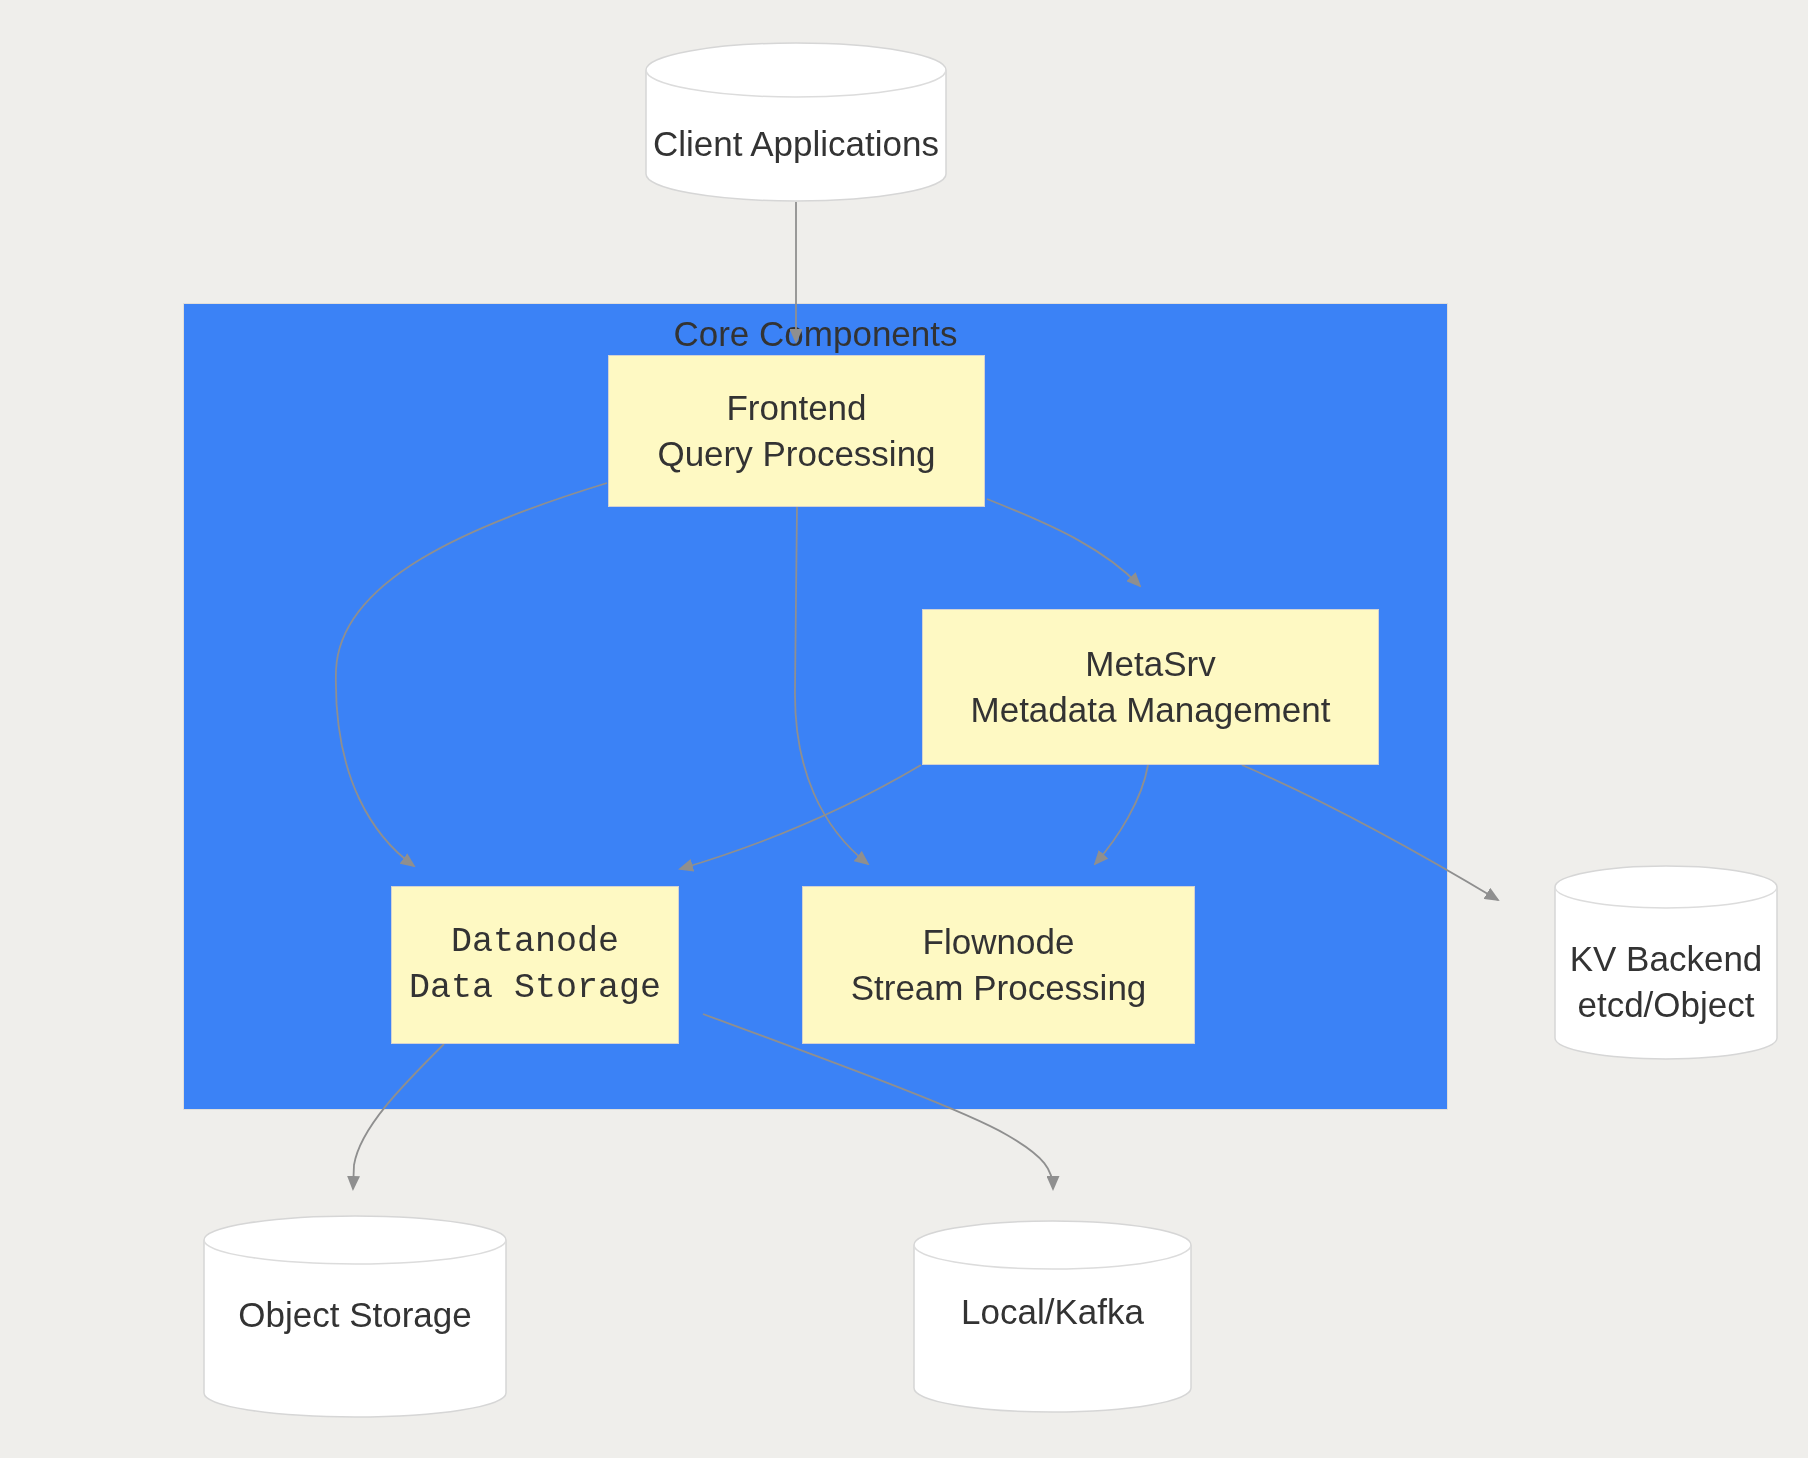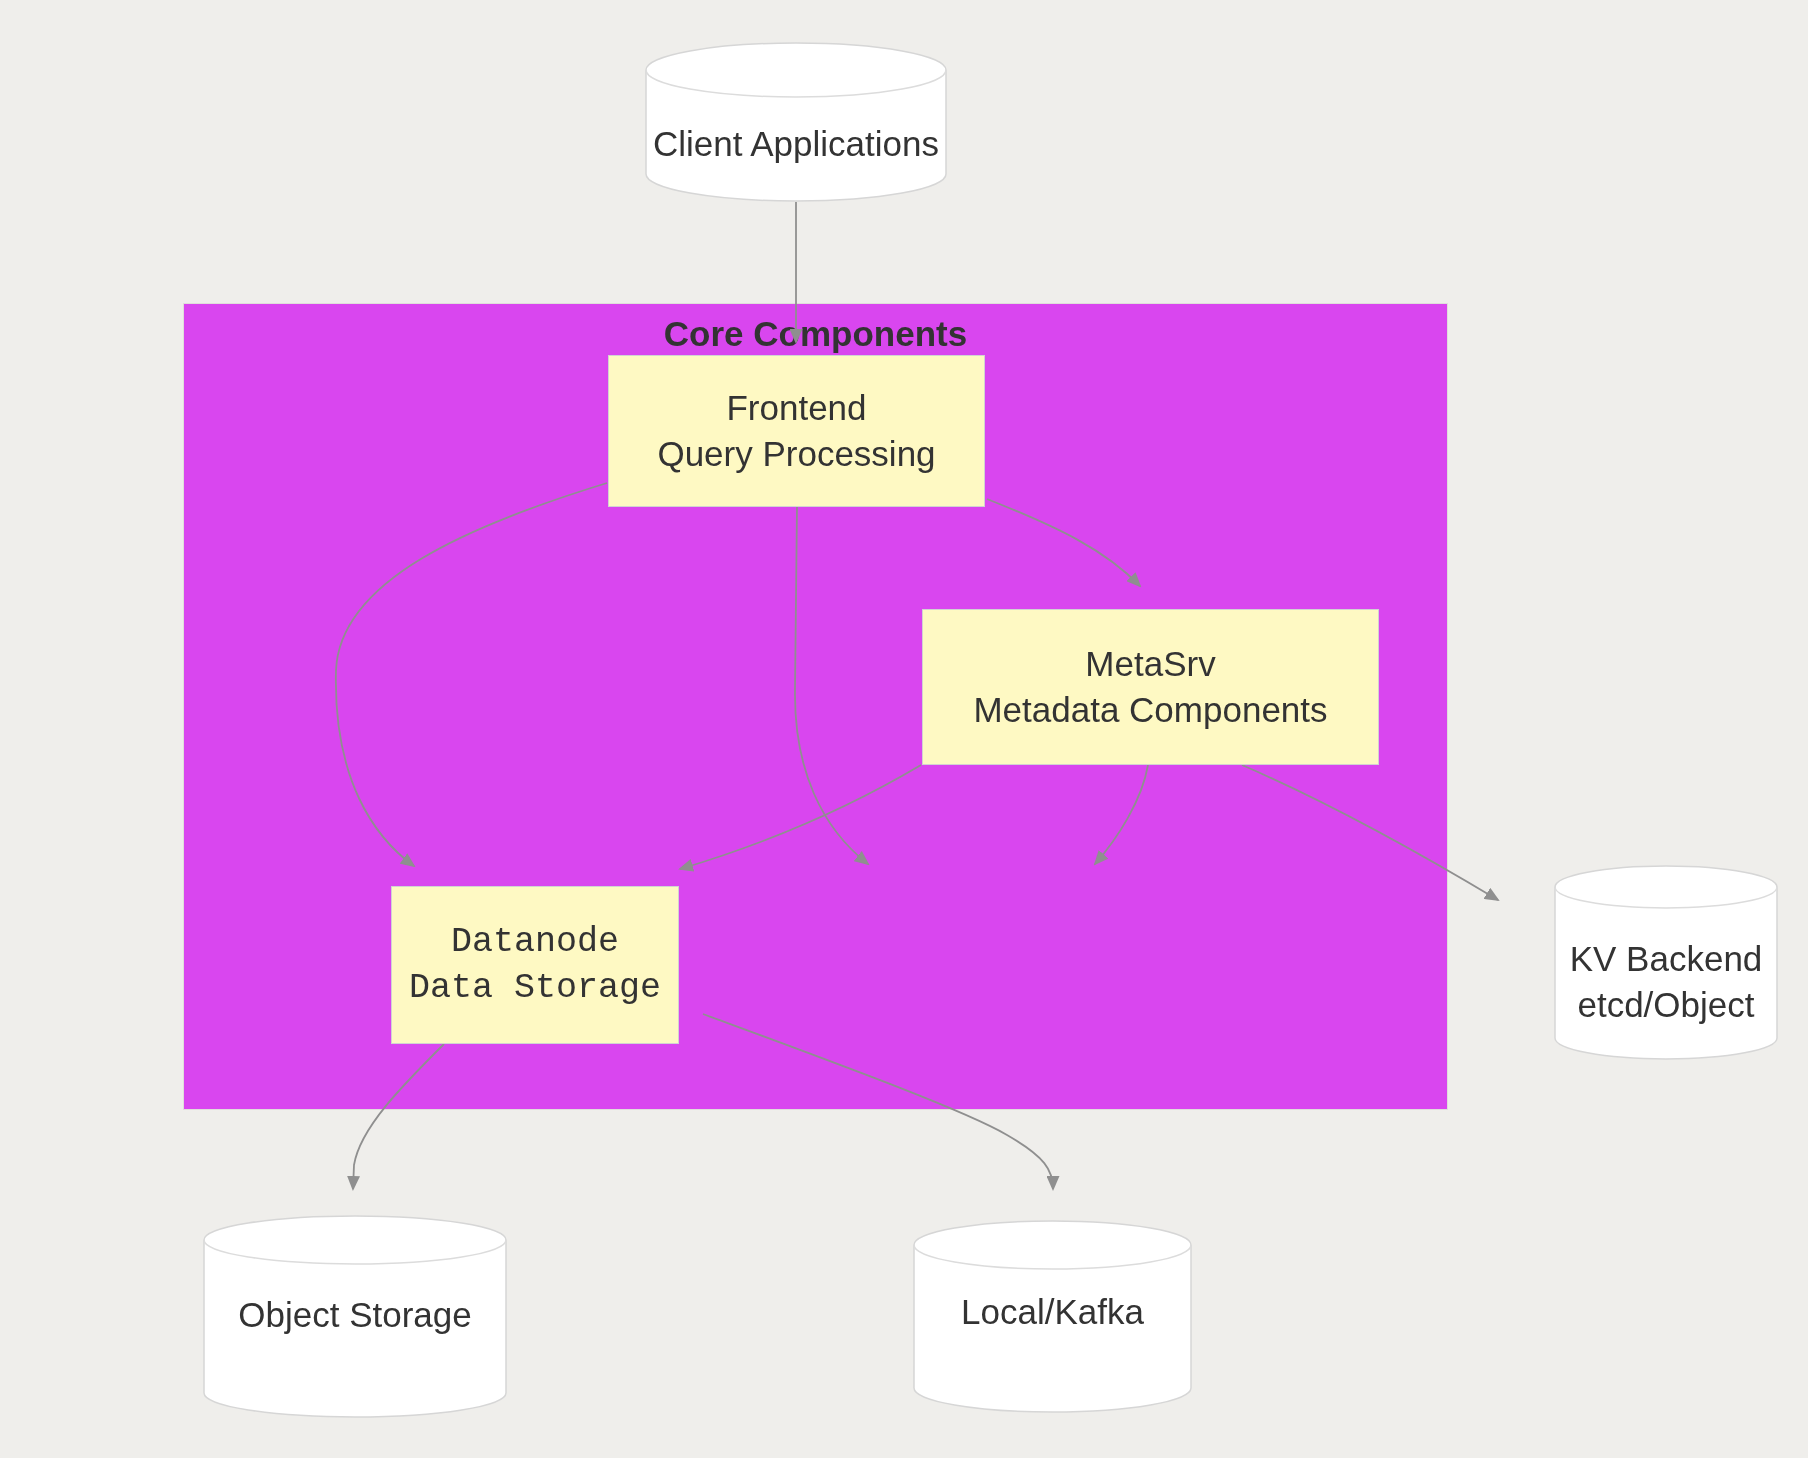--- a/index.html
+++ b/index.html
@@ -14,24 +14,23 @@
     height: 1458px;
     background: #efeeeb;
     overflow: hidden;
   }
   .subgraph {
     position: absolute;
     left: 183px;
     top: 303px;
     width: 1265px;
     height: 807px;
-    background: #d946ef;
+    background: #3b82f6;
     border: 1px solid #e0dedb;
     box-sizing: border-box;
-    font-weight: bold;
   }
   .subgraph-label {
     position: absolute;
     top: 10px;
     left: 0;
     width: 100%;
     text-align: center;
     font-size: 35px;
     color: #333333;
     white-space: nowrap;
@@ -124,28 +123,32 @@
     </div>
   </div>
 
   <div class="node rect" style="left:608px; top:355px; width:377px; height:152px;">
     <div class="line">Frontend</div>
     <div class="line">Query Processing</div>
   </div>
 
   <div class="node rect" style="left:922px; top:609px; width:457px; height:156px;">
     <div class="line">MetaSrv</div>
-    <div class="line">Metadata Components</div>
+    <div class="line">Metadata Management</div>
   </div>
 
   <div class="node rect" style="left:391px; top:886px; width:288px; height:158px;font-family:Liberation Mono, monospace;">
     <div class="line">Datanode</div>
     <div class="line">Data Storage</div>
   </div>
 
+  <div class="node rect" style="left:802px; top:886px; width:393px; height:158px;">
+    <div class="line">Flownode</div>
+    <div class="line">Stream Processing</div>
+  </div>
 
   <div class="node cyl" style="left:1518px; top:865px; width:224px; height:195px;margin-left:36px;">
     <svg class="cyl-shape" width="224" height="195" viewBox="0 0 224 195">
       <path class="cyl-body" d="M 1,22 A 111,21 0 0 1 223,22 L 223,173 A 111,21 0 0 1 1,173 Z"></path>
       <path class="cyl-rim" d="M 1,22 A 111,21 0 0 0 223,22"></path>
     </svg>
     <div class="cyl-text" style="top:71px;">
       <div class="line">KV Backend</div>
       <div class="line">etcd/Object</div>
     </div>

